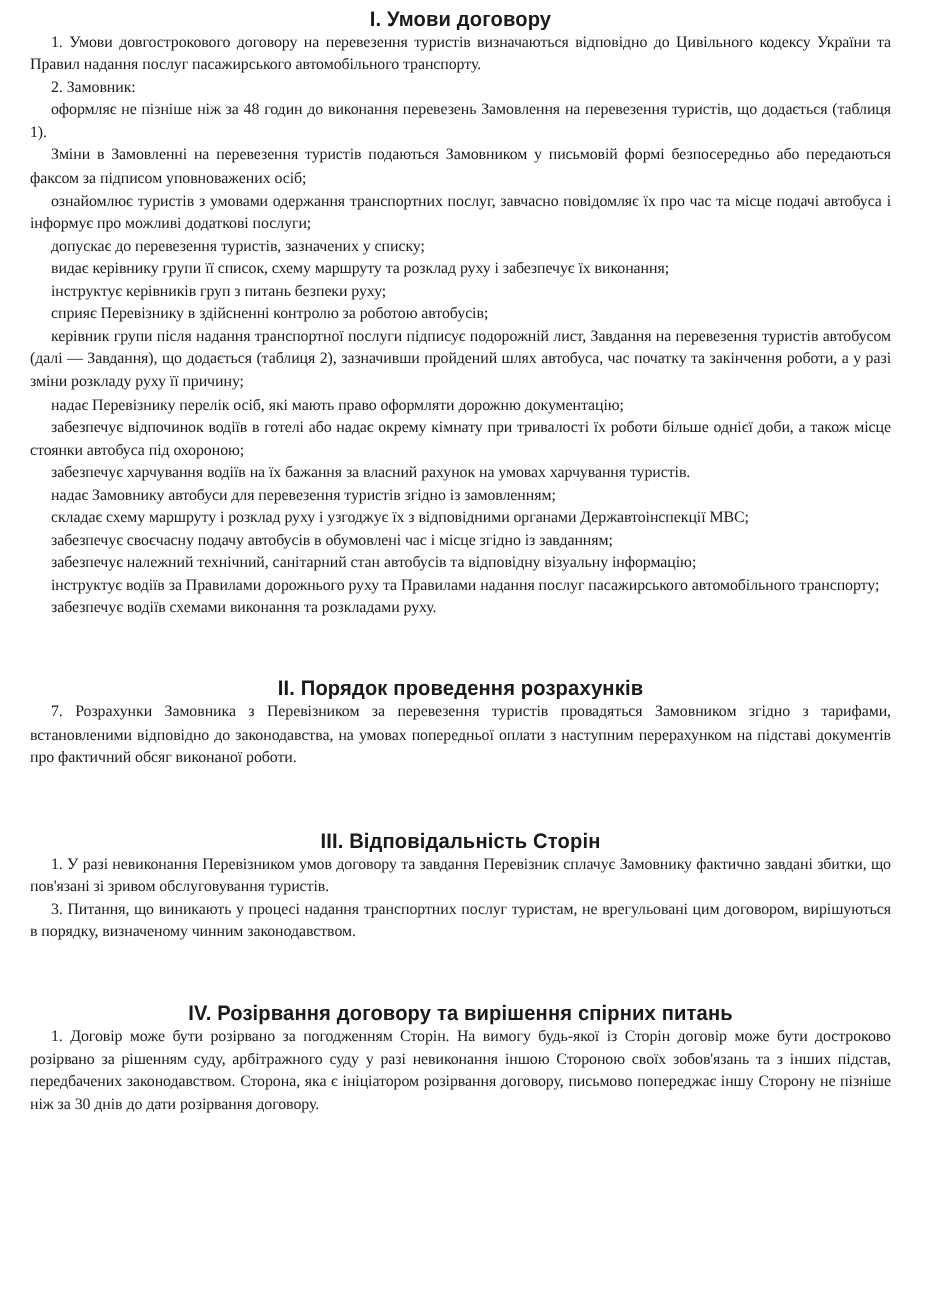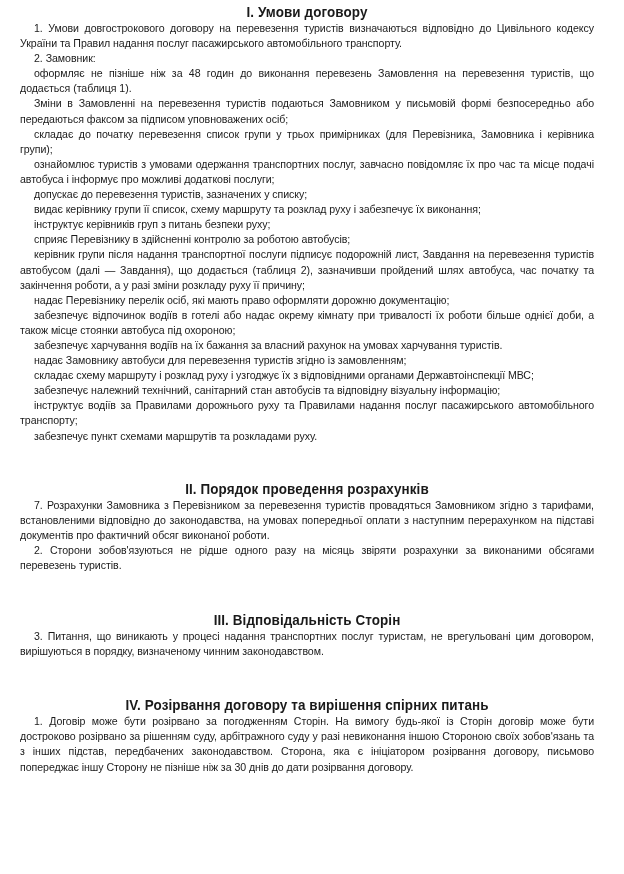--- a/index.html
+++ b/index.html
@@ -9,71 +9,71 @@
     color: #1a1a1a;
   }
   .page { position: relative; padding: 3px 30px 0 20px; box-sizing: border-box; width: 624px; }
   .section-title {
     text-align: center; font-weight: bold; font-size: 14px;
     line-height: 18px; margin: 0; letter-spacing: 0.1px;
     transform: scaleX(0.96); transform-origin: center;
   }
   .para {
     font-size: 10.6px; line-height: 15.1px; margin: 0;
-    text-align: justify; text-indent: 14px; letter-spacing: -0.05px;
+    text-align: justify; text-indent: 14px; letter-spacing: -0.05px; font-family: Liberation Serif, serif;
   }
   .gap1 { height: 36px; }
   .gap2 { height: 38px; }
   .gap3 { height: 37px; }
 </style>
 </head>
 <body>
 
 <div class="page">
 
   <section>
     <h2 class="section-title">I. Умови договору</h2>
     <div>
       <p class="para">1. Умови довгострокового договору на перевезення туристів визначаються відповідно до Цивільного кодексу України та Правил надання послуг пасажирського автомобільного транспорту.</p>
       <p class="para">2. Замовник:</p>
       <p class="para">оформляє не пізніше ніж за 48 годин до виконання перевезень Замовлення на перевезення туристів, що додається (таблиця 1).</p>
       <p class="para">Зміни в Замовленні на перевезення туристів подаються Замовником у письмовій формі безпосередньо або передаються факсом за підписом уповноважених осіб;</p>
-      <p class="para">складає до початку перевезення список групи у трьох примірниках (для Перевізника, Замовника і керівника групи);</p>
       <p class="para">ознайомлює туристів з умовами одержання транспортних послуг, завчасно повідомляє їх про час та місце подачі автобуса і інформує про можливі додаткові послуги;</p>
       <p class="para">допускає до перевезення туристів, зазначених у списку;</p>
       <p class="para">видає керівнику групи її список, схему маршруту та розклад руху і забезпечує їх виконання;</p>
       <p class="para">інструктує керівників груп з питань безпеки руху;</p>
       <p class="para">сприяє Перевізнику в здійсненні контролю за роботою автобусів;</p>
       <p class="para">керівник групи після надання транспортної послуги підписує подорожній лист, Завдання на перевезення туристів автобусом (далі — Завдання), що додається (таблиця 2), зазначивши пройдений шлях автобуса, час початку та закінчення роботи, а у разі зміни розкладу руху її причину;</p>
       <p class="para">надає Перевізнику перелік осіб, які мають право оформляти дорожню документацію;</p>
       <p class="para">забезпечує відпочинок водіїв в готелі або надає окрему кімнату при тривалості їх роботи більше однієї доби, а також місце стоянки автобуса під охороною;</p>
       <p class="para">забезпечує харчування водіїв на їх бажання за власний рахунок на умовах харчування туристів.</p>
       <p class="para">надає Замовнику автобуси для перевезення туристів згідно із замовленням;</p>
       <p class="para">складає схему маршруту і розклад руху і узгоджує їх з відповідними органами Державтоінспекції МВС;</p>
+      <p class="para">забезпечує своєчасну подачу автобусів в обумовлені час і місце згідно із завданням;</p>
       <p class="para">забезпечує належний технічний, санітарний стан автобусів та відповідну візуальну інформацію;</p>
       <p class="para">інструктує водіїв за Правилами дорожнього руху та Правилами надання послуг пасажирського автомобільного транспорту;</p>
-      <p class="para">забезпечує пункт схемами маршрутів та розкладами руху.</p>
+      <p class="para">забезпечує водіїв схемами виконання та розкладами руху.</p>
     </div>
   </section>
 
   <div class="gap1"></div>
 
   <section>
     <h2 class="section-title">II. Порядок проведення розрахунків</h2>
     <div>
       <p class="para">7. Розрахунки Замовника з Перевізником за перевезення туристів провадяться Замовником згідно з тарифами, встановленими відповідно до законодавства, на умовах попередньої оплати з наступним перерахунком на підставі документів про фактичний обсяг виконаної роботи.</p>
-      <p class="para">2. Сторони зобов'язуються не рідше одного разу на місяць звіряти розрахунки за виконаними обсягами перевезень туристів.</p>
     </div>
   </section>
 
   <div class="gap2"></div>
 
   <section>
     <h2 class="section-title">III. Відповідальність Сторін</h2>
     <div>
+      <p class="para">1. У разі невиконання Перевізником умов договору та завдання Перевізник сплачує Замовнику фактично завдані збитки, що пов'язані зі зривом обслуговування туристів.</p>
       <p class="para">3. Питання, що виникають у процесі надання транспортних послуг туристам, не врегульовані цим договором, вирішуються в порядку, визначеному чинним законодавством.</p>
     </div>
   </section>
 
   <div class="gap3"></div>
 
   <section>
     <h2 class="section-title">IV. Розірвання договору та вирішення спірних питань</h2>
     <div>
       <p class="para">1. Договір може бути розірвано за погодженням Сторін. На вимогу будь-якої із Сторін договір може бути достроково розірвано за рішенням суду, арбітражного суду у разі невиконання іншою Стороною своїх зобов'язань та з інших підстав, передбачених законодавством. Сторона, яка є ініціатором розірвання договору, письмово попереджає іншу Сторону не пізніше ніж за 30 днів до дати розірвання договору.</p>

